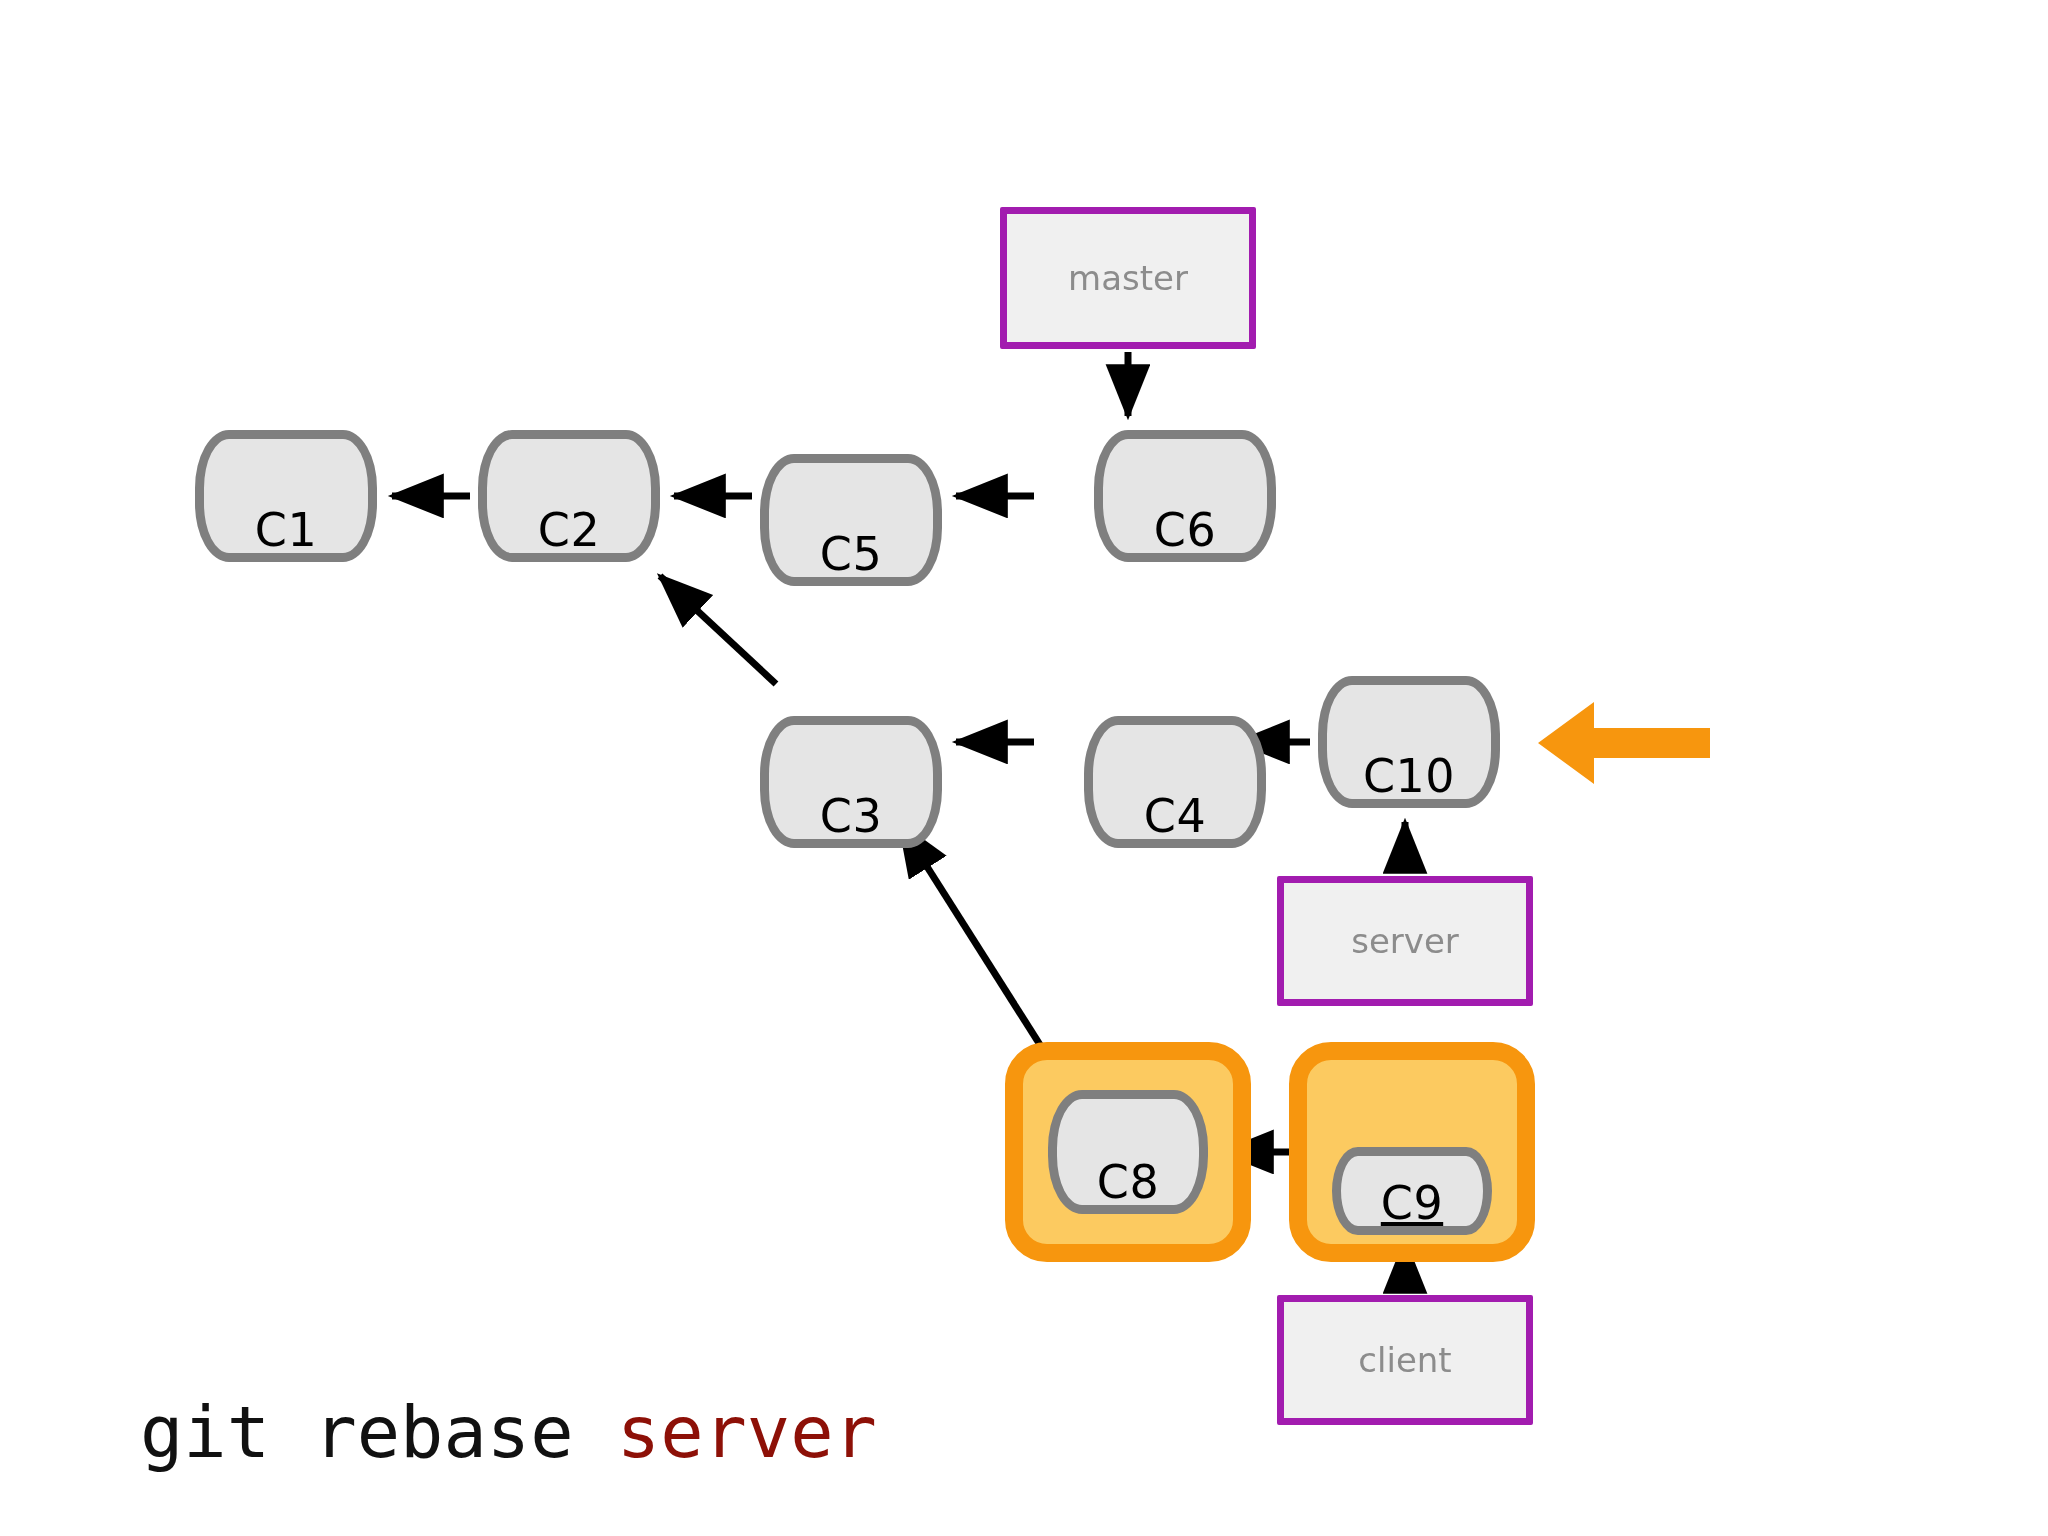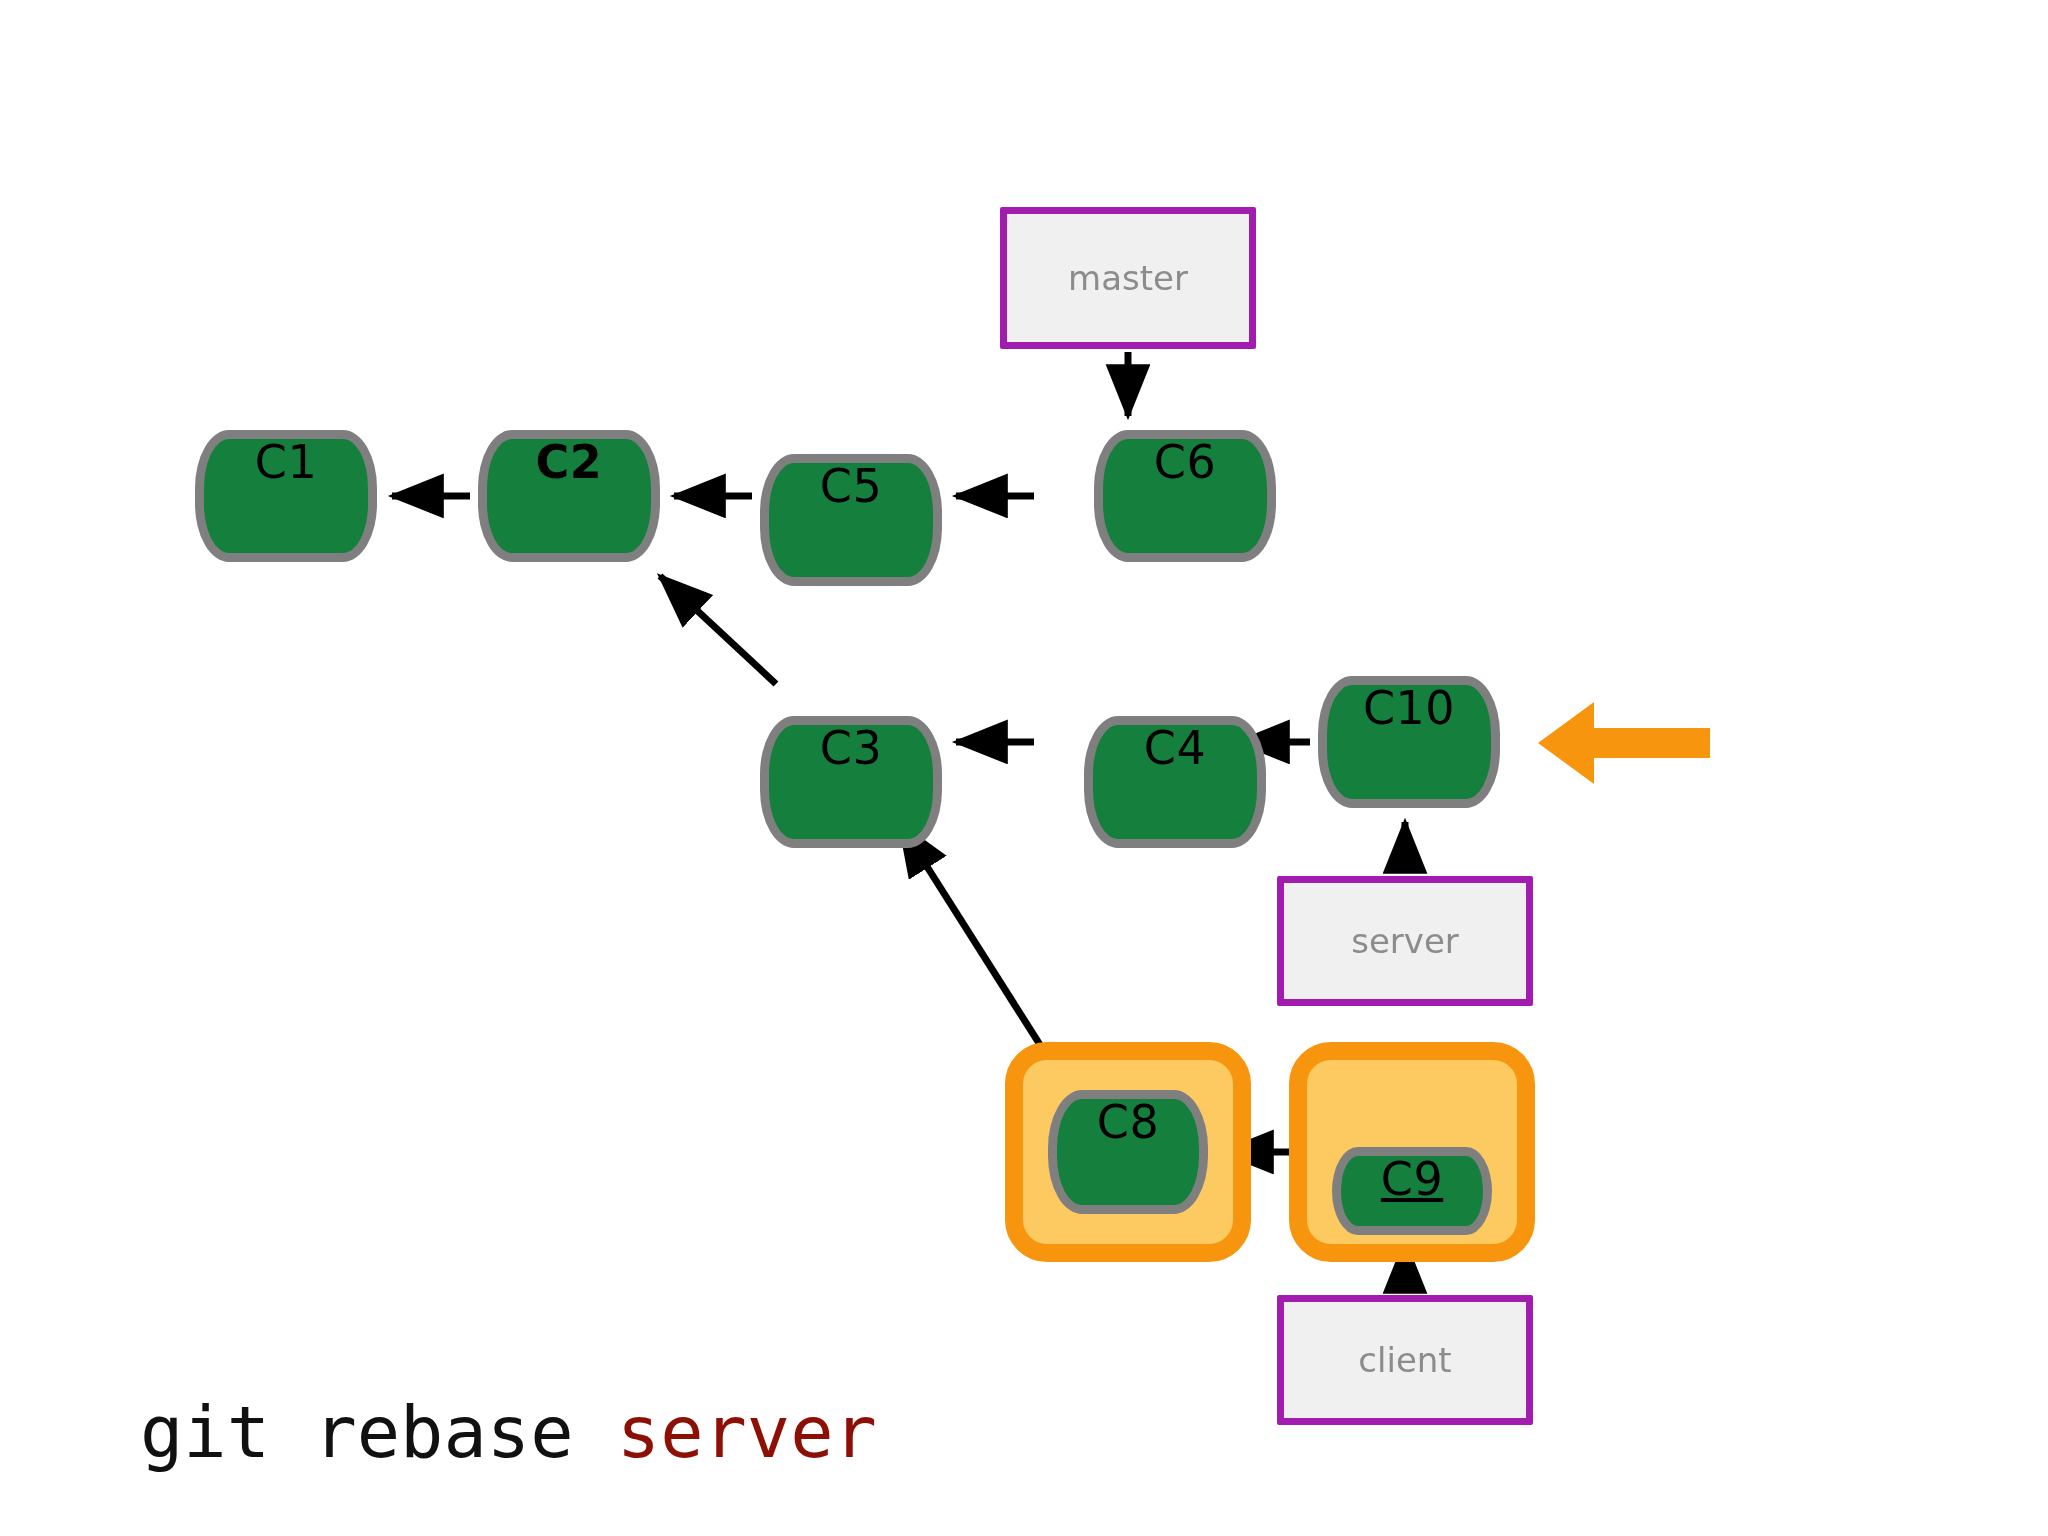--- a/index.html
+++ b/index.html
@@ -20,23 +20,23 @@
     left: 0; top: 0;
     width: 2048px;
     height: 1536px;
     pointer-events: none;
   }
   
   .commit {
     position: absolute;
     box-sizing: border-box;
     display: flex;
-    align-items: flex-start;
+    align-items: flex-end;
     justify-content: center;
-    background: #15803d;
+    background: #e5e5e5;
     border: 9px solid #7f7f7f;
     border-radius: 34px / 58px;
     z-index: 3;
   }
   .commit-label {
     font-family: "DejaVu Sans", sans-serif;
     font-size: 46px;
     color: #000000;
     line-height: 1;
     letter-spacing: 0.5px;
@@ -130,21 +130,21 @@
   <div class="branch" style="left:1277px; top:876px; width:256px; height:130px;">
     <span class="branch-label">server</span>
   </div>
   <div class="branch" style="left:1277px; top:1295px; width:256px; height:130px;">
     <span class="branch-label">client</span>
   </div>
 
   <div class="commit" style="left:195px; top:430px; width:182px; height:132px;">
     <span class="commit-label">C1</span>
   </div>
-  <div class="commit" style="left:478px; top:430px; width:182px; height:132px;font-weight:bold;">
+  <div class="commit" style="left:478px; top:430px; width:182px; height:132px;">
     <span class="commit-label">C2</span>
   </div>
   <div class="commit" style="left:760px; top:454px; width:182px; height:132px;">
     <span class="commit-label">C5</span>
   </div>
   <div class="commit" style="left:1094px; top:430px; width:182px; height:132px;">
     <span class="commit-label">C6</span>
   </div>
 
   <div class="commit" style="left:760px; top:676px; width:182px; height:132px;margin-top:40px;">

